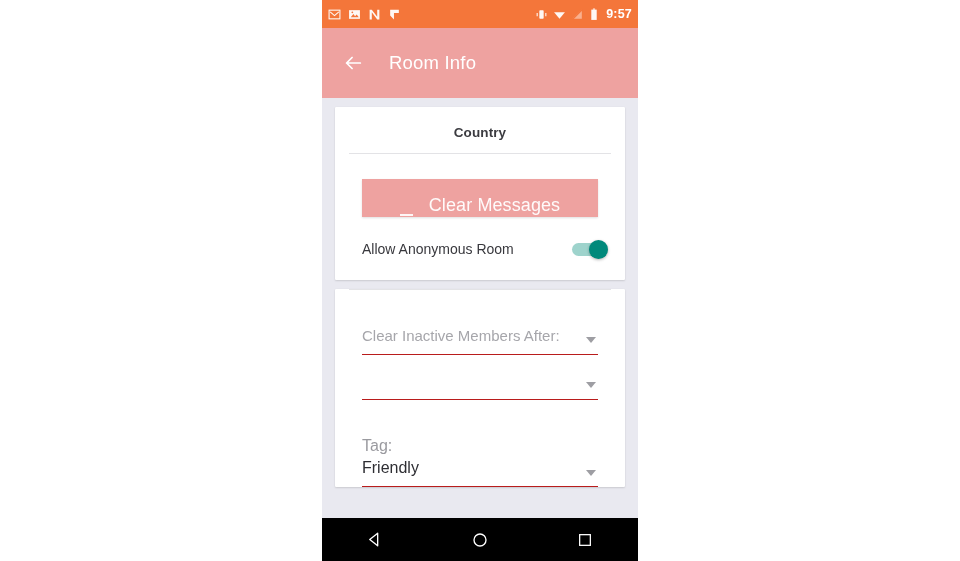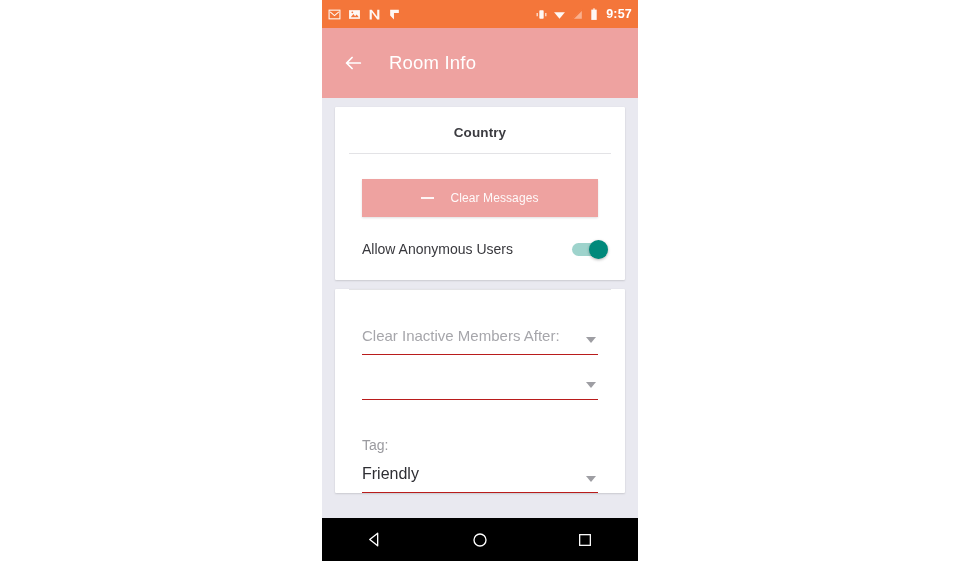--- a/index.html
+++ b/index.html
@@ -94,24 +94,24 @@
   }
   
   .btn-wrap { padding: 25px 27px 0 27px; }
   .clear-btn {
     background: #eea2a0;
     border: none;
     border-radius: 0;
     width: 100%;
     height: 38px;
     color: #ffffff;
-    font-size: 12px;
+    font-size: 18px;
     font-family: "Liberation Sans", sans-serif;
     display: flex;
-    align-items: center;
+    align-items: flex-end;
     justify-content: center;
     gap: 16px;
     cursor: pointer;
     box-shadow: 0 1px 2px rgba(0,0,0,0.12);
   }
   .minus-icon {
     display: inline-block;
     width: 13px; height: 2px;
     background: rgba(255,255,255,0.9);
   }
@@ -152,23 +152,23 @@
   .field {
     position: relative;
     padding-top: 13px;
     padding-bottom: 7px;
     border-bottom: 1px solid #b91c1c;
     margin-bottom: 24px;
     cursor: pointer;
   }
   .field.last { margin-bottom: 0; }
   .field-float-label {
-    font-size: 14px;
+    font-size: 16px;
     color: #9a9a9f;
-    margin-bottom: 10px;
+    margin-bottom: 2px;
     display: block;
   }
   .field-placeholder {
     font-size: 15px;
     color: #a6a6ab;
     line-height: 22px;
   }
   .field-value {
     font-size: 16px;
     color: #2e2e33;
@@ -258,21 +258,21 @@
       <div class="card">
         <div class="card-title">Country</div>
         <div class="card-divider"></div>
         <div class="btn-wrap">
           <button class="clear-btn">
             <span class="minus-icon"></span>
             <span class="clear-btn-label">Clear Messages</span>
           </button>
         </div>
         <div class="switch-row">
-          <span class="switch-label">Allow Anonymous Users</span>
+          <span class="switch-label">Allow Anonymous Room</span>
           <span class="switch">
             <span class="switch-track"></span>
             <span class="switch-thumb"></span>
           </span>
         </div>
       </div>
 
       <div class="card">
         <div class="card-divider"></div>
         <div class="fields">

